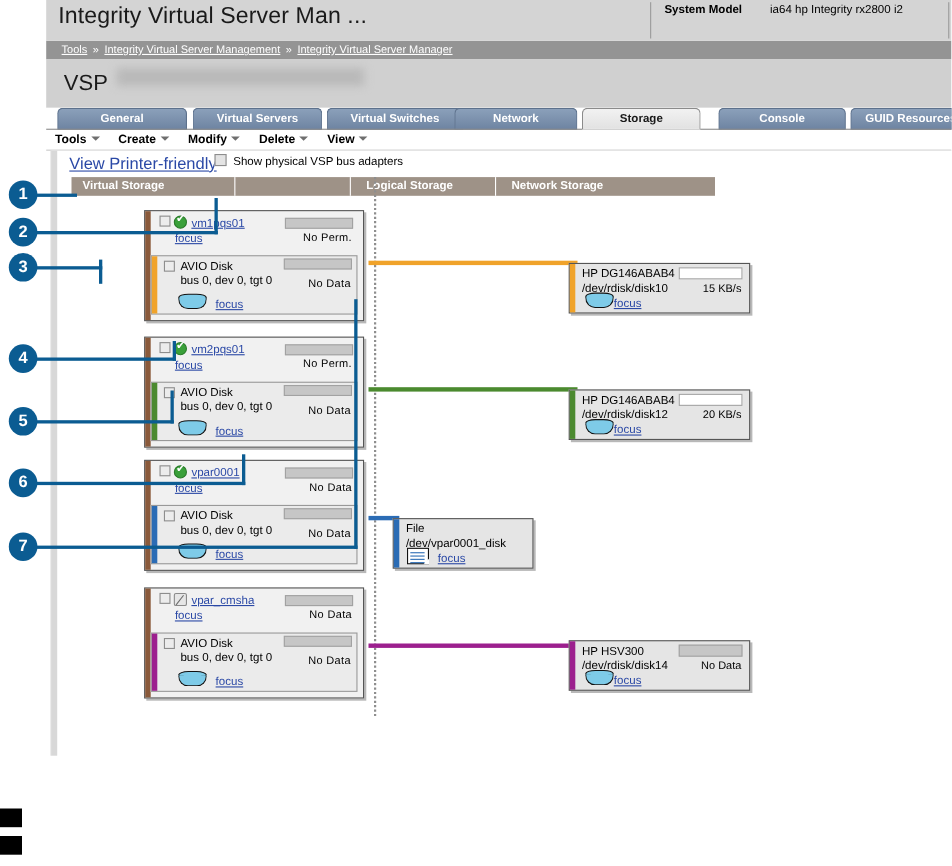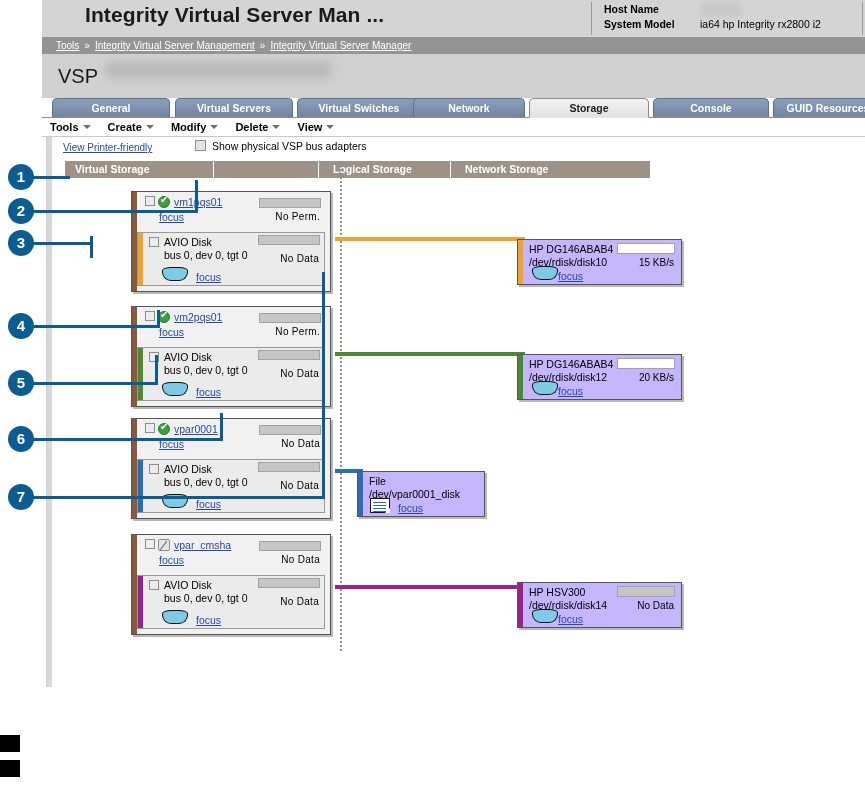--- a/index.html
+++ b/index.html
@@ -22,23 +22,22 @@
   }
 
   
   .hdr {
     position: relative;
     height: 37px;
     background: #d4d4d4;
   }
   .hdr-title {
     position: absolute; left: 11px; top: 3px;
-    font-size: 21px; font-weight: bold; color: #1a1a1a;
+    font-size: 21px; font-weight: normal; color: #1a1a1a;
     letter-spacing: .1px;
-    margin-left: 32px;
   }
   .hdr-info {
     position: absolute; right: 2px; top: 2px;
     width: 272px; height: 33px;
     border-left: 1px solid #9a9a9a;
     border-right: 1px solid #9a9a9a;
     padding-left: 12px;
   }
   .hdr-row { height: 15px; line-height: 15px; font-size: 10.5px; }
   .hdr-lbl { display: inline-block; width: 96px; font-weight: bold; }
@@ -151,21 +150,21 @@
     border-left: 1px solid #cfcfcf;
     margin-left: 4px;
   }
   .leftrail {
     position: absolute; left: 0; top: 0; bottom: 0; width: 5px;
     background: #d8d8d8;
   }
 
   .optsrow { position: absolute; left: 16px; top: 4px; height: 16px; }
   .printlink {
-    color: #2b49a6; text-decoration: underline; font-size: 10px; cursor: pointer;
+    color: #2b49a6; text-decoration: underline; font-size: 15px; cursor: pointer;
   }
   .chkwrap { position: absolute; left: 148px; top: 3px; font-size: 10.5px; white-space: nowrap; }
   .chkbox {
     display: inline-block; width: 11px; height: 11px;
     border: 1px solid #8d8d8d; background: #e4e4e4;
     vertical-align: -1px; margin-right: 6px; cursor: pointer;
   }
 
   
   .colhdr {
@@ -262,21 +261,21 @@
   .diskicon .body {
     position: absolute; left: 0; top: 4px; width: 26px; height: 10px;
     background: #7ecbe8; border: 1px solid #111; border-top: none;
     border-radius: 0 0 9px 9px;
   }
   .avio-focus { position: absolute; left: 58px; bottom: 2px; }
 
   
   .fbox {
     position: absolute;
-    background: #c4b5fd;
+    background: #e5e5e5;
     border: 1px solid #555555;
     box-shadow: 2px 2px 0 rgba(0,0,0,.28);
     padding: 3px 6px 20px 11px;
   }
   .fbox .accent { width: 5px; }
   .fline { font-size: 10.5px; line-height: 13px; }
   .fileicon {
     position: absolute; left: 12px; bottom: 3px;
     width: 20px; height: 15px;
     background: #ffffff; border: 1px solid #111;
@@ -329,44 +328,41 @@
 </style>
 </head>
 <body>
 
 <div id="app">
 
   <div class="hdr">
     <div class="hdr-title">Integrity Virtual Server Man ...</div>
     <div class="hdr-info">
       <div class="hdr-row">
-        <span class="hdr-lbl">Host Name</span><span class="hdr-val redact">redacted</span>
-      </div>
-      <div class="hdr-row">
         <span class="hdr-lbl">System Model</span><span class="hdr-val">ia64 hp Integrity rx2800 i2</span>
       </div>
     </div>
   </div>
 
   <div class="crumb">
     <a>Tools</a><span class="sep">»</span><a>Integrity Virtual Server Management</a><span class="sep">»</span><a>Integrity Virtual Server Manager</a>
   </div>
 
   <div class="vsp">
     <div class="vsp-txt">
       <span>VSP</span><span class="vsp-redact" style="width:225px">redacted vsp hostname</span>
     </div>
   </div>
 
   <div class="tabbar">
     <div class="tab" style="left:10px;  width:118px">General</div>
     <div class="tab" style="left:133px; width:118px">Virtual Servers</div>
     <div class="tab" style="left:255px; width:124px">Virtual Switches</div>
     <div class="tab" style="left:371px; width:112px">Network</div>
-    <div class="tab active" style="left:487px; width:120px">Storage</div>
+    <div class="tab active" style="left:487px; width:108px">Storage</div>
     <div class="tab" style="left:611px; width:116px">Console</div>
     <div class="tab" style="left:731px; width:110px">GUID Resources</div>
   </div>
 
   <div class="menurow">
     <span class="menu"><span>Tools</span><i class="caret"></i></span>
     <span class="menu"><span>Create</span><i class="caret"></i></span>
     <span class="menu"><span>Modify</span><i class="caret"></i></span>
     <span class="menu"><span>Delete</span><i class="caret"></i></span>
     <span class="menu"><span>View</span><i class="caret"></i></span>

